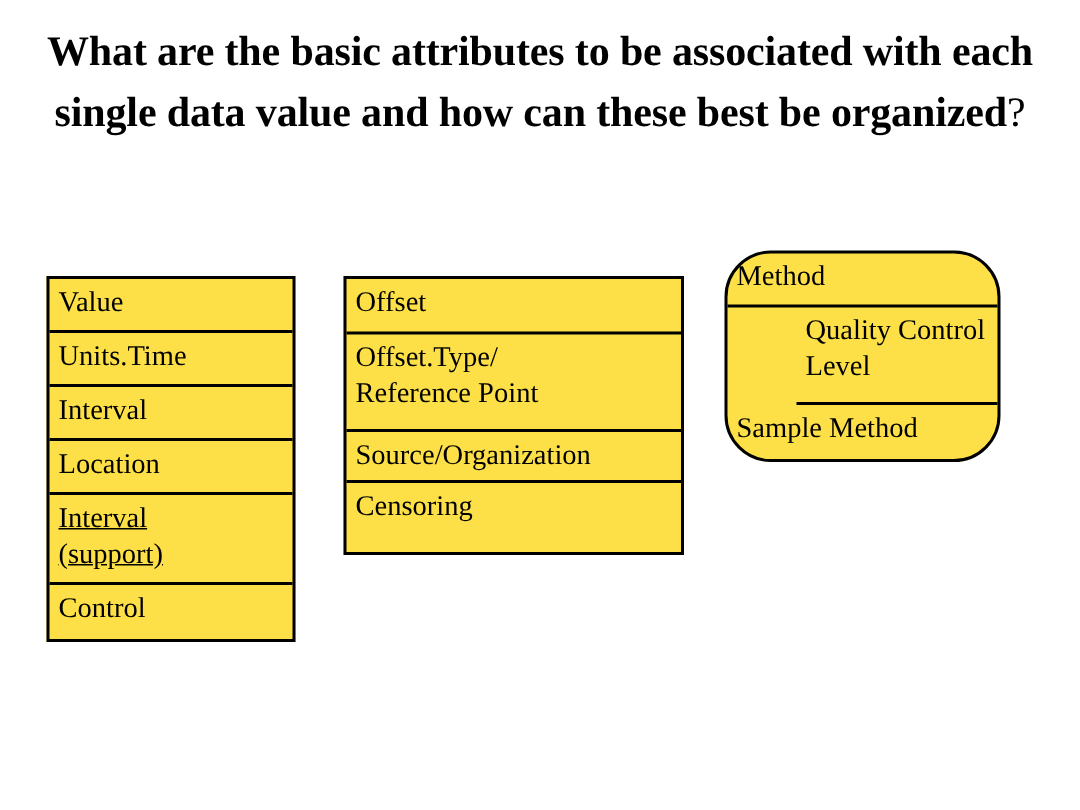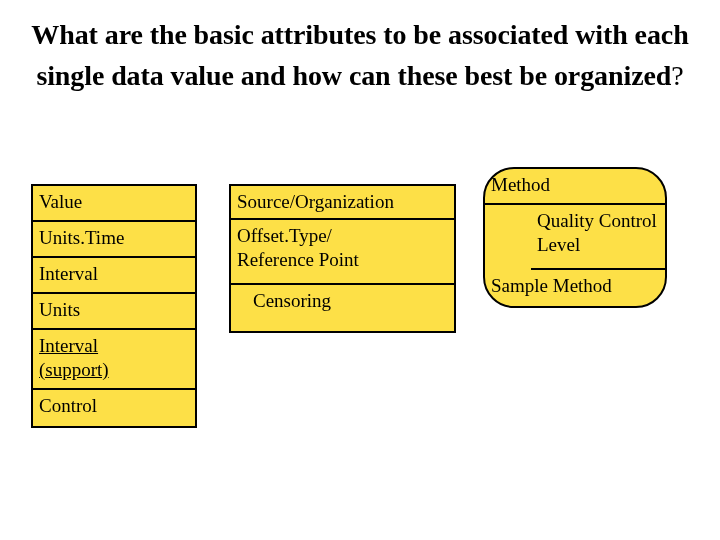--- a/index.html
+++ b/index.html
@@ -67,21 +67,21 @@
 
   
   #table-offset {
     left: 229px;
     top: 184px;
     width: 227px;
   }
   #table-offset .cell          { height: 37px; }
   #table-offset .cell.tall     { height: 65px; }
   #table-offset .cell.med      { height: 34px; }
-  #table-offset .cell.med2     { height: 46px; margin-left: 16px; }
+  #table-offset .cell.med2     { height: 46px; }
   #table-offset .cell.tall2    { height: 64px; }
 
   
   #table-method {
     left: 483px;
     top: 167px;
     width: 184px;
     border-radius: 31px;
   }
   #table-method .cell          { height: 36px; }
@@ -91,30 +91,31 @@
 <body>
 
 <div id="slide-title"><span>What are the basic attributes to be</span>
 <span>associated with each single data value and</span>
 <span>how can these best be organized</span><span class="q-mark">?</span></div>
 
 <div class="attr-table" id="table-value">
   <div class="cell">Value</div>
   <div class="cell">Units.Time</div>
   <div class="cell">Interval</div>
-  <div class="cell">Units</div>
+  <div class="cell">Location</div>
   <div class="cell tall">Interval
 (support)</div>
   <div class="cell">Control</div>
 </div>
 
 <div class="attr-table" id="table-offset">
-  <div class="cell med">Source/Organization</div>
+  <div class="cell">Offset</div>
   <div class="cell tall">Offset.Type/
 Reference Point</div>
+  <div class="cell med">Source/Organization</div>
   <div class="cell med2">Censoring</div>
 </div>
 
 <div class="attr-table" id="table-method">
   <div class="cell">Method</div>
   <div class="cell tall">Quality Control
 Level</div>
   <div class="cell">Sample Method</div>
 </div>
 

